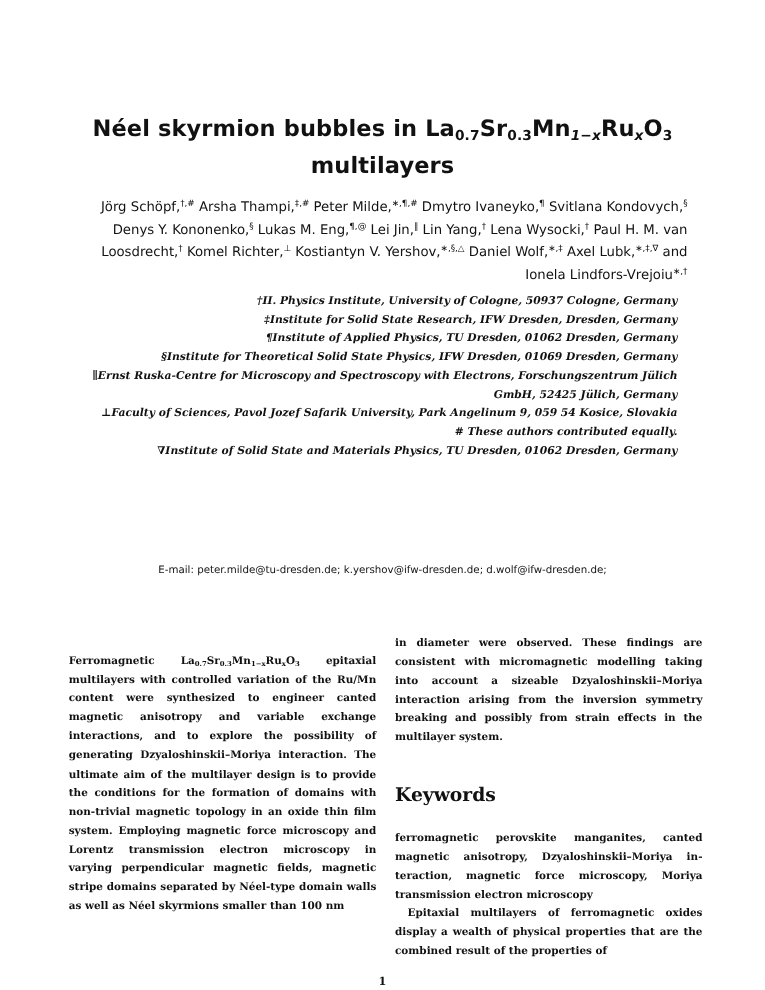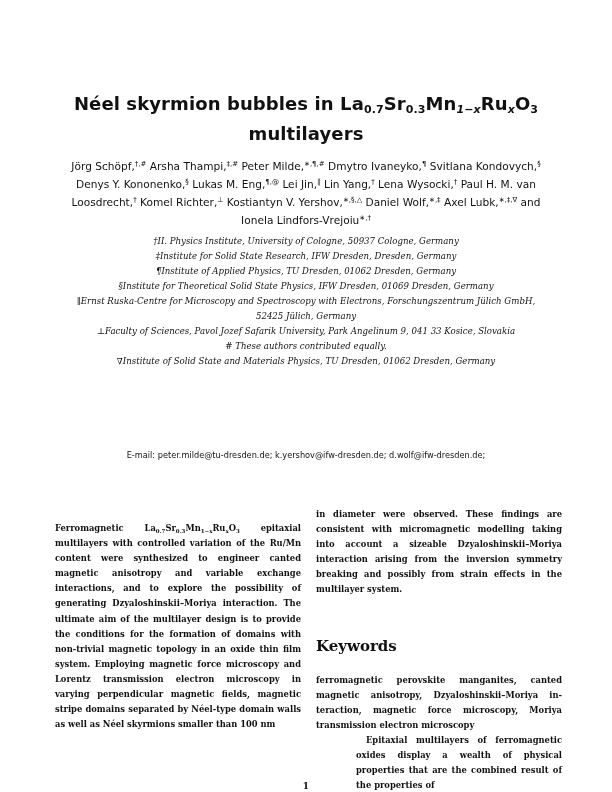--- a/index.html
+++ b/index.html
@@ -9,27 +9,27 @@
   .title {
     position: absolute; left: 60px; width: 492px; top: 74px;
     text-align: center; font-family: "DejaVu Sans", sans-serif; font-weight: bold;
     font-size: 18px; line-height: 24px; letter-spacing: 0.1px;
   }
   .title sub { font-size: 11px; vertical-align: -3px; font-weight: bold; }
   .title .it { font-style: italic; }
 
   .authors {
     position: absolute; left: 62px; width: 488px; top: 139px;
-    text-align: center; font-family: "DejaVu Sans", sans-serif; font-size: 10.6px; line-height: 18px;
+    text-align: right; font-family: "DejaVu Sans", sans-serif; font-size: 10.6px; line-height: 18px;
   }
   .authors sup { font-size: 7px; vertical-align: 4px; line-height: 0; }
 
   .affils {
     position: absolute; left: 70px; width: 472px; top: 216px;
-    text-align: center; font-family: "DejaVu Serif", serif; font-style: italic; font-weight: normal;
+    text-align: right; font-family: "DejaVu Serif", serif; font-style: italic; font-weight: bold;
     font-size: 8.6px; line-height: 15px;
   }
   .affils .aff { display: block; }
 
   .emails {
     position: absolute; left: 62px; width: 488px; top: 430px;
     text-align: center; font-family: "DejaVu Sans", sans-serif; font-size: 8.2px; line-height: 15px;
   }
 
   .col { position: absolute; top: 486px; width: 246px; font-family: "DejaVu Serif", serif; }
@@ -38,23 +38,23 @@
 
   .section-heading {
     font-family: "DejaVu Serif", serif; font-weight: bold; font-size: 15px; line-height: 20px; margin: 0;
   }
   .body-text {
     font-size: 8.35px; line-height: 15.1px; text-align: justify; margin: 0; font-weight: bold;
     hyphens: manual;
   }
   .body-text sub { font-size: 5.5px; vertical-align: -2px; line-height: 0; }
   .abstract-text { margin-top: 17px; }
-  .keywords-heading { margin-top: 38px; }
+  .keywords-heading { margin-top: 28px; }
   .keywords-text { margin-top: 17px; }
-  .indent { text-indent: 10px; margin-left: 40px; }
+  .indent { text-indent: 10px; }
 
   .page-number {
     position: absolute; top: 763px; left: 0; width: 612px; text-align: center;
     font-family: "DejaVu Serif", serif; font-size: 9px; font-weight: bold;
   }
 </style>
 </head>
 <body>
 
 <div class="page">
@@ -65,21 +65,21 @@
   </div>
 
   <div class="authors" id="authors"><span><span>Jörg Schöpf,</span><sup>†,#</sup></span> <span><span>Arsha Thampi,</span><sup>‡,#</sup></span> <span><span>Peter Milde,</span><sup>∗,¶,#</sup></span> <span><span>Dmytro Ivaneyko,</span><sup>¶</sup></span> <span><span>Svitlana Kondovych,</span><sup>§</sup></span> <span><span>Denys Y. Kononenko,</span><sup>§</sup></span> <span><span>Lukas M. Eng,</span><sup>¶,@</sup></span> <span><span>Lei Jin,</span><sup>∥</sup></span> <span><span>Lin Yang,</span><sup>†</sup></span> <span><span>Lena Wysocki,</span><sup>†</sup></span> <span><span>Paul H. M. van Loosdrecht,</span><sup>†</sup></span> <span><span>Komel Richter,</span><sup>⊥</sup></span> <span><span>Kostiantyn V. Yershov,</span><sup>∗,§,△</sup></span> <span><span>Daniel Wolf,</span><sup>∗,‡</sup></span> <span><span>Axel Lubk,</span><sup>∗,‡,∇</sup></span> <span><span>and Ionela Lindfors-Vrejoiu</span><sup>∗,†</sup></span></div>
 
   <div class="affils" id="affils">
       <span class="aff">†II. Physics Institute, University of Cologne, 50937 Cologne, Germany</span>
       <span class="aff">‡Institute for Solid State Research, IFW Dresden, Dresden, Germany</span>
       <span class="aff">¶Institute of Applied Physics, TU Dresden, 01062 Dresden, Germany</span>
       <span class="aff">§Institute for Theoretical Solid State Physics, IFW Dresden, 01069 Dresden, Germany</span>
       <span class="aff">∥Ernst Ruska-Centre for Microscopy and Spectroscopy with Electrons, Forschungszentrum Jülich GmbH, 52425 Jülich, Germany</span>
-      <span class="aff">⊥Faculty of Sciences, Pavol Jozef Safarik University, Park Angelinum 9, 041 33 Kosice, Slovakia</span>
+      <span class="aff">⊥Faculty of Sciences, Pavol Jozef Safarik University, Park Angelinum 9, 059 54 Kosice, Slovakia</span>
       <span class="aff"># These authors contributed equally.</span>
       <span class="aff">∇Institute of Solid State and Materials Physics, TU Dresden, 01062 Dresden, Germany</span>
     </div>
 
   <div class="emails">
     <span>E-mail:</span>
     <span>peter.milde@tu-dresden.de; k.yershov@ifw-dresden.de; d.wolf@ifw-dresden.de;</span><br>
   </div>
 
   <div class="col col-left">

